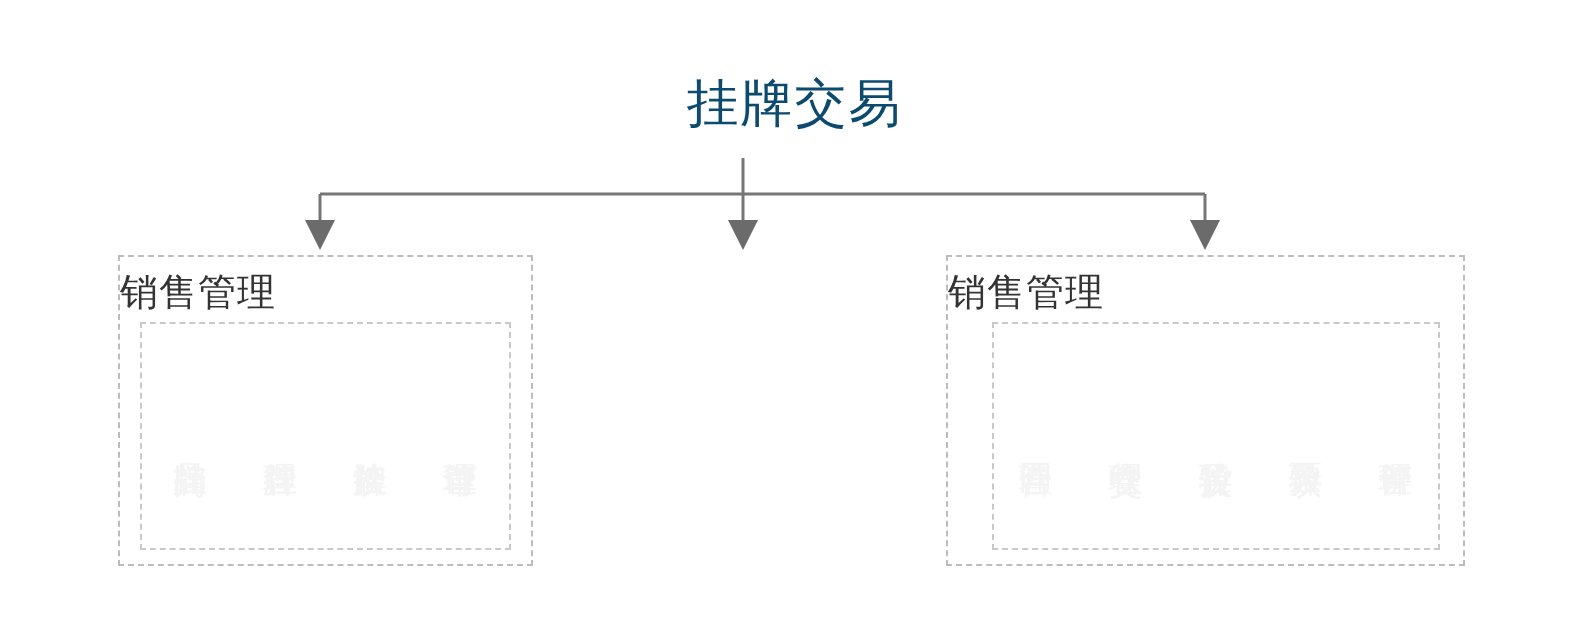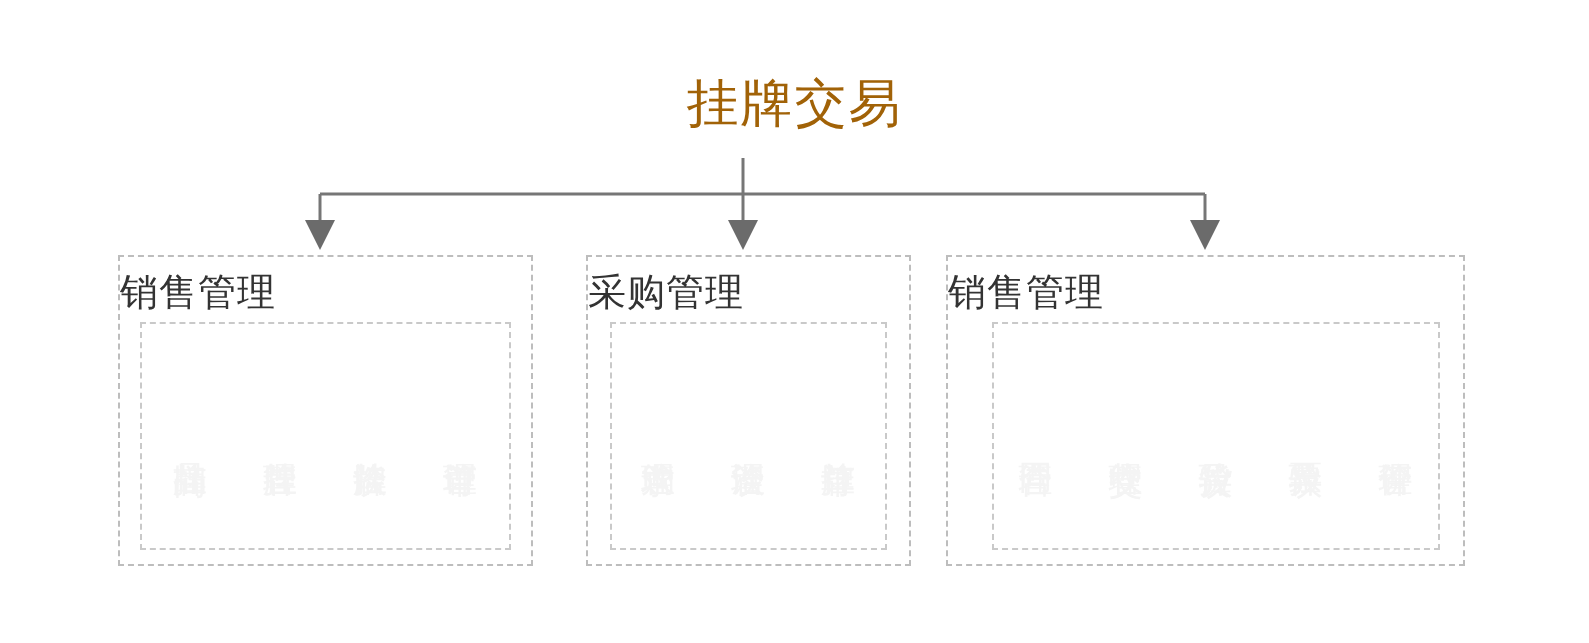--- a/index.html
+++ b/index.html
@@ -20,21 +20,21 @@
 
   
   .root-title {
     position: absolute;
     left: 0;
     top: 72px;
     width: 1589px;
     text-align: center;
     font-size: 52px;
     line-height: 62px;
-    color: #a16207;
+    color: #0c4a6e;
     letter-spacing: 2px;
     white-space: nowrap;
   }
 
   
   .connector-svg {
     position: absolute;
     left: 0;
     top: 0;
     width: 1589px;
@@ -139,36 +139,20 @@
         <div class="chip">
           <span class="chip-label">洽谈挂牌</span>
         </div>
         <div class="chip">
           <span class="chip-label">订单管理</span>
         </div>
       </div>
     </div>
   </div>
 
-  <div class="group g2" style="left:586px; top:255px; width:325px; height:311px;">
-    <div class="group-title">采购管理</div>
-    <div class="group-inner" style="left:22px; top:65px; right:22px; bottom:14px;">
-      <div class="items-row">
-        <div class="chip">
-          <span class="chip-label">求购管理</span>
-        </div>
-        <div class="chip">
-          <span class="chip-label">洽谈管理</span>
-        </div>
-        <div class="chip">
-          <span class="chip-label">订单挂牌</span>
-        </div>
-      </div>
-    </div>
-  </div>
 
   <div class="group g3" style="left:946px; top:255px; width:519px; height:311px;">
     <div class="group-title">销售管理</div>
     <div class="group-inner" style="left:44px; top:65px; right:23px; bottom:14px;">
       <div class="items-row">
         <div class="chip">
           <span class="chip-label">合同管理</span>
         </div>
         <div class="chip">
           <span class="chip-label">交收管理</span>

